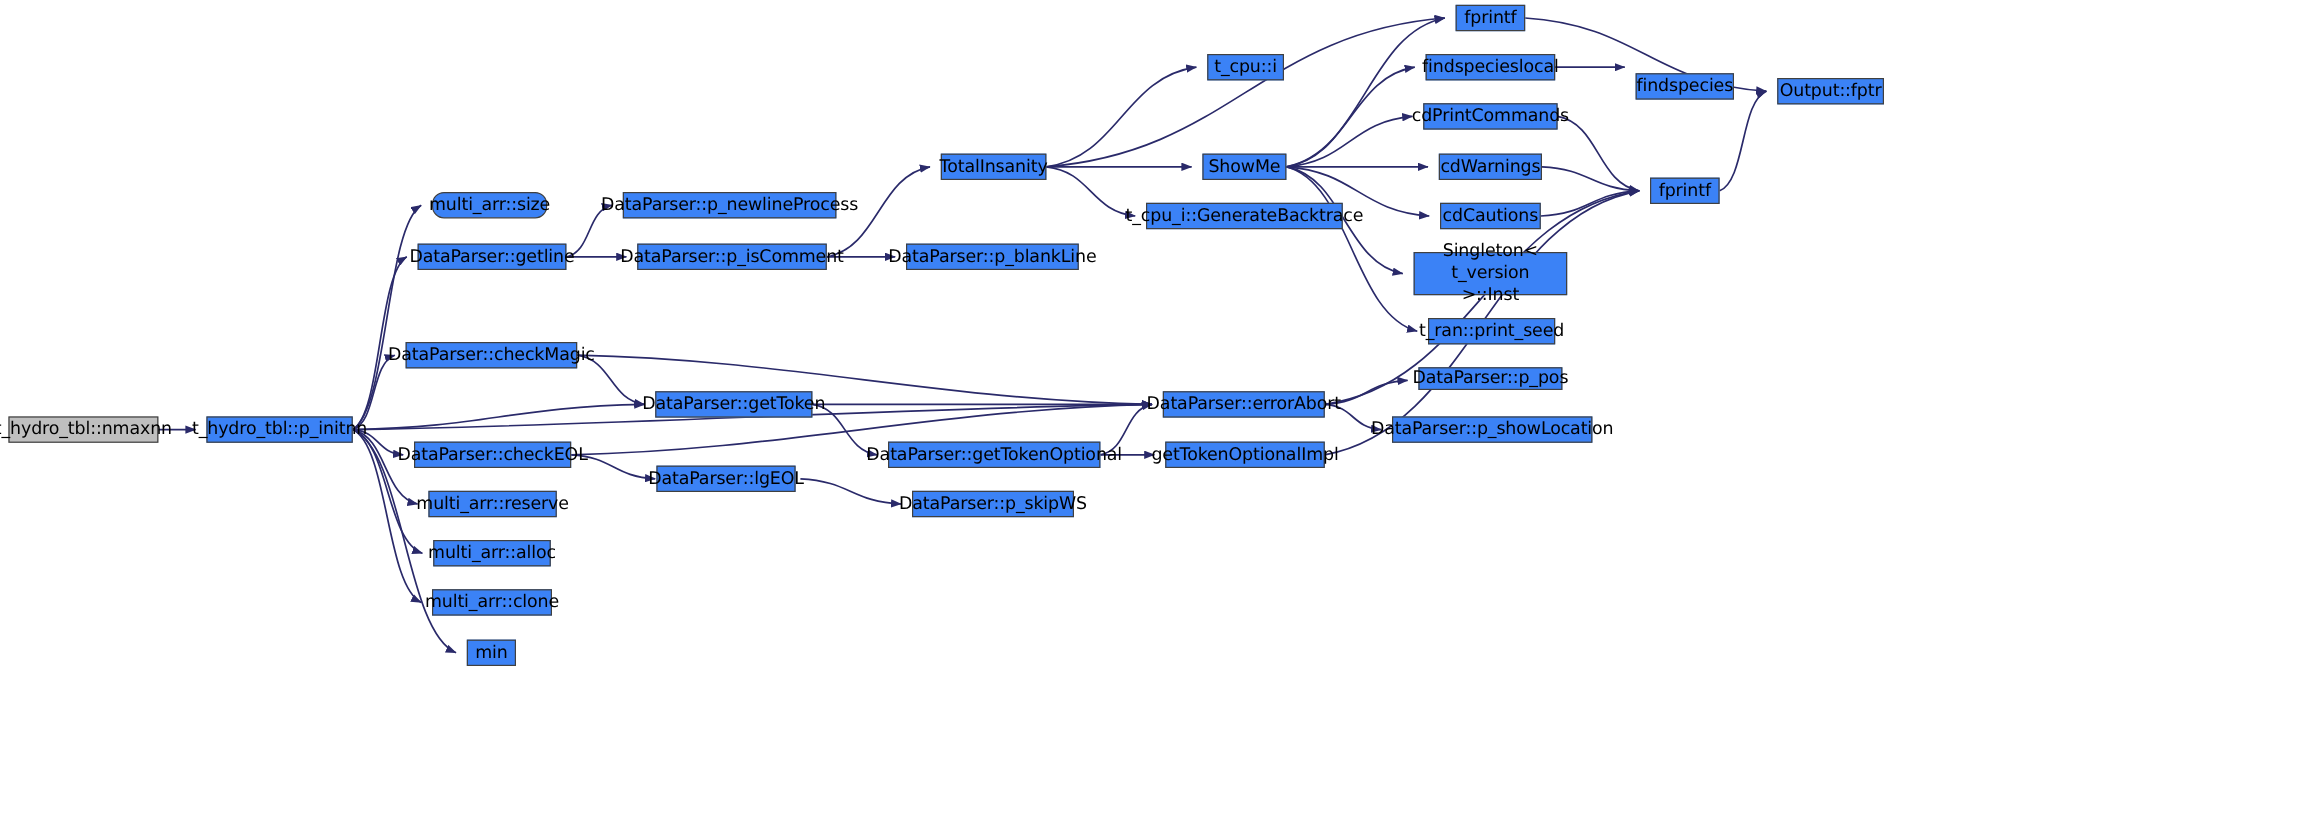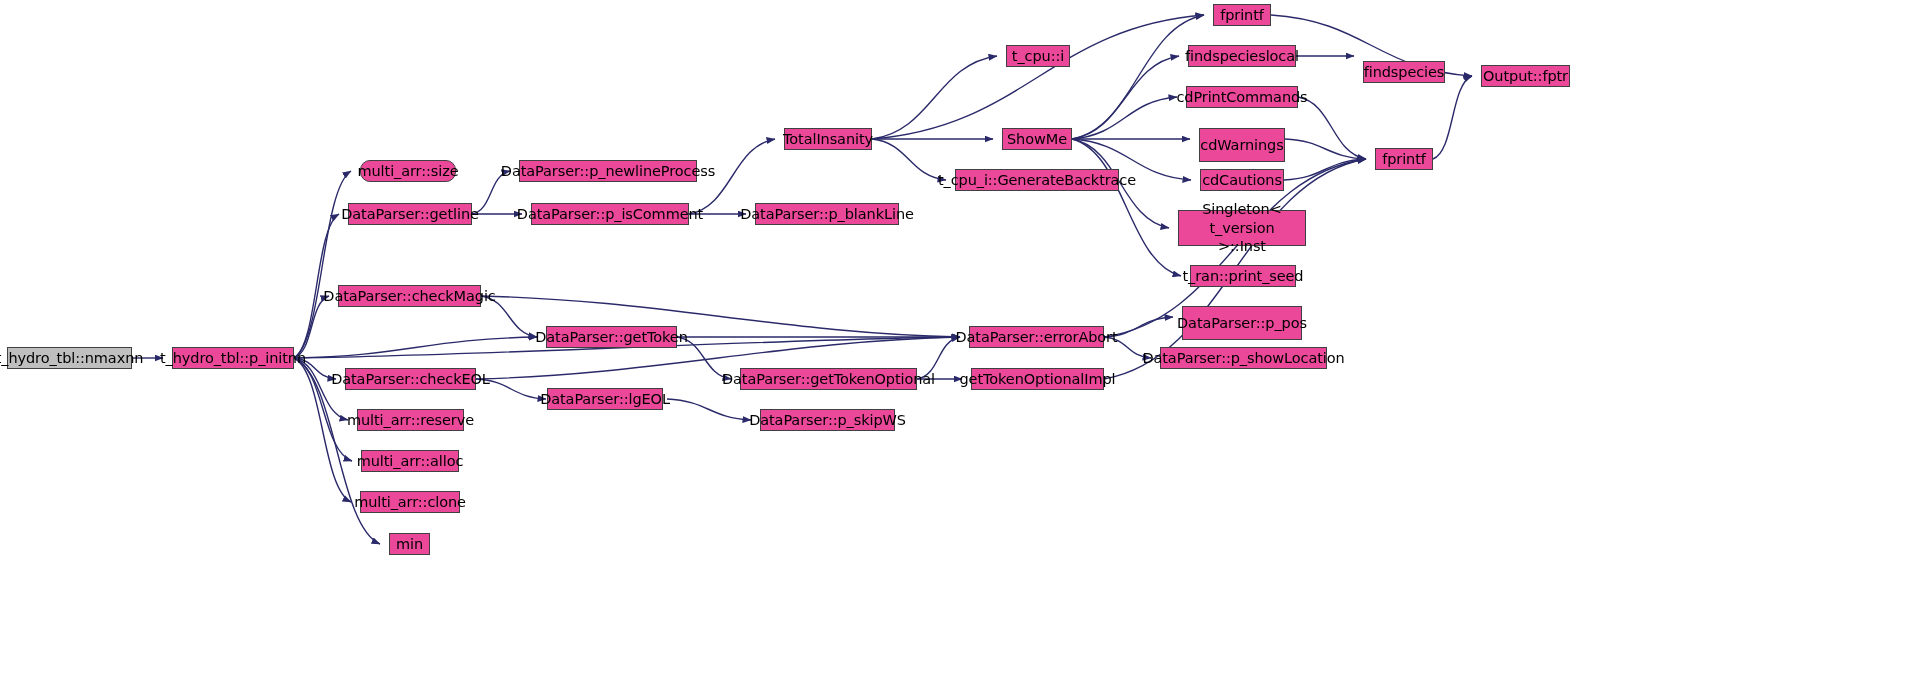--- a/index.html
+++ b/index.html
@@ -17,21 +17,21 @@
   }
   #edge-layer{
     position:absolute;
     left:0;top:0;
     width:1923px;height:687px;
     pointer-events:none;
   }
   .gnode{
     position:absolute;
     box-sizing:border-box;
-    background:#ec4899;
+    background:#3b82f6;
     border:1px solid #404040;
     display:flex;
     align-items:center;
     justify-content:center;
     text-align:center;
     color:#000000;
     font-size:14.5px;
     line-height:1.15;
     white-space:pre-line;
     letter-spacing:-0.1px;
@@ -123,24 +123,24 @@
       <div class="gnode" style="left: 740px; top: 368px; width: 177px; height: 22px;">DataParser::getTokenOptional</div>
       <div class="gnode" style="left: 784px; top: 128px; width: 88px; height: 22px;">TotalInsanity</div>
       <div class="gnode" style="left: 1006px; top: 45px; width: 64px; height: 22px;">t_cpu::i</div>
       <div class="gnode" style="left: 955px; top: 169px; width: 164px; height: 22px;">t_cpu_i::GenerateBacktrace</div>
       <div class="gnode" style="left: 1002px; top: 128px; width: 70px; height: 22px;">ShowMe</div>
       <div class="gnode" style="left: 969px; top: 326px; width: 135px; height: 22px;">DataParser::errorAbort</div>
       <div class="gnode" style="left: 971px; top: 368px; width: 133px; height: 22px;">getTokenOptionalImpl</div>
       <div class="gnode" style="left: 1213px; top: 4px; width: 58px; height: 22px;">fprintf</div>
       <div class="gnode" style="left: 1188px; top: 45px; width: 108px; height: 22px;">findspecieslocal</div>
       <div class="gnode" style="left: 1186px; top: 86px; width: 112px; height: 22px;">cdPrintCommands</div>
-      <div class="gnode" style="left: 1199px; top: 128px; width: 86px; height: 34px;">cdWarnings</div>
+      <div class="gnode" style="left: 1199px; top: 128px; width: 86px; height: 22px;">cdWarnings</div>
       <div class="gnode" style="left: 1200px; top: 169px; width: 84px; height: 22px;">cdCautions</div>
       <div class="gnode twoline" style="left: 1178px; top: 210px; width: 128px; height: 36px;">Singleton&lt; t_version
 &gt;::Inst</div>
       <div class="gnode" style="left: 1190px; top: 265px; width: 106px; height: 22px; text-align: right;">t_ran::print_seed</div>
-      <div class="gnode" style="left: 1182px; top: 306px; width: 120px; height: 34px;">DataParser::p_pos</div>
+      <div class="gnode" style="left: 1182px; top: 306px; width: 120px; height: 19px;">DataParser::p_pos</div>
       <div class="gnode" style="left: 1160px; top: 347px; width: 167px; height: 22px;">DataParser::p_showLocation</div>
       <div class="gnode" style="left: 1375px; top: 148px; width: 58px; height: 22px;">fprintf</div>
       <div class="gnode" style="left: 1363px; top: 45px; width: 82px; height: 22px; margin-top: 16px;">findspecies</div>
       <div class="gnode" style="left: 1481px; top: 65px; width: 89px; height: 22px;">Output::fptr</div>
     </div>
 </div>
 
 </body></html>

